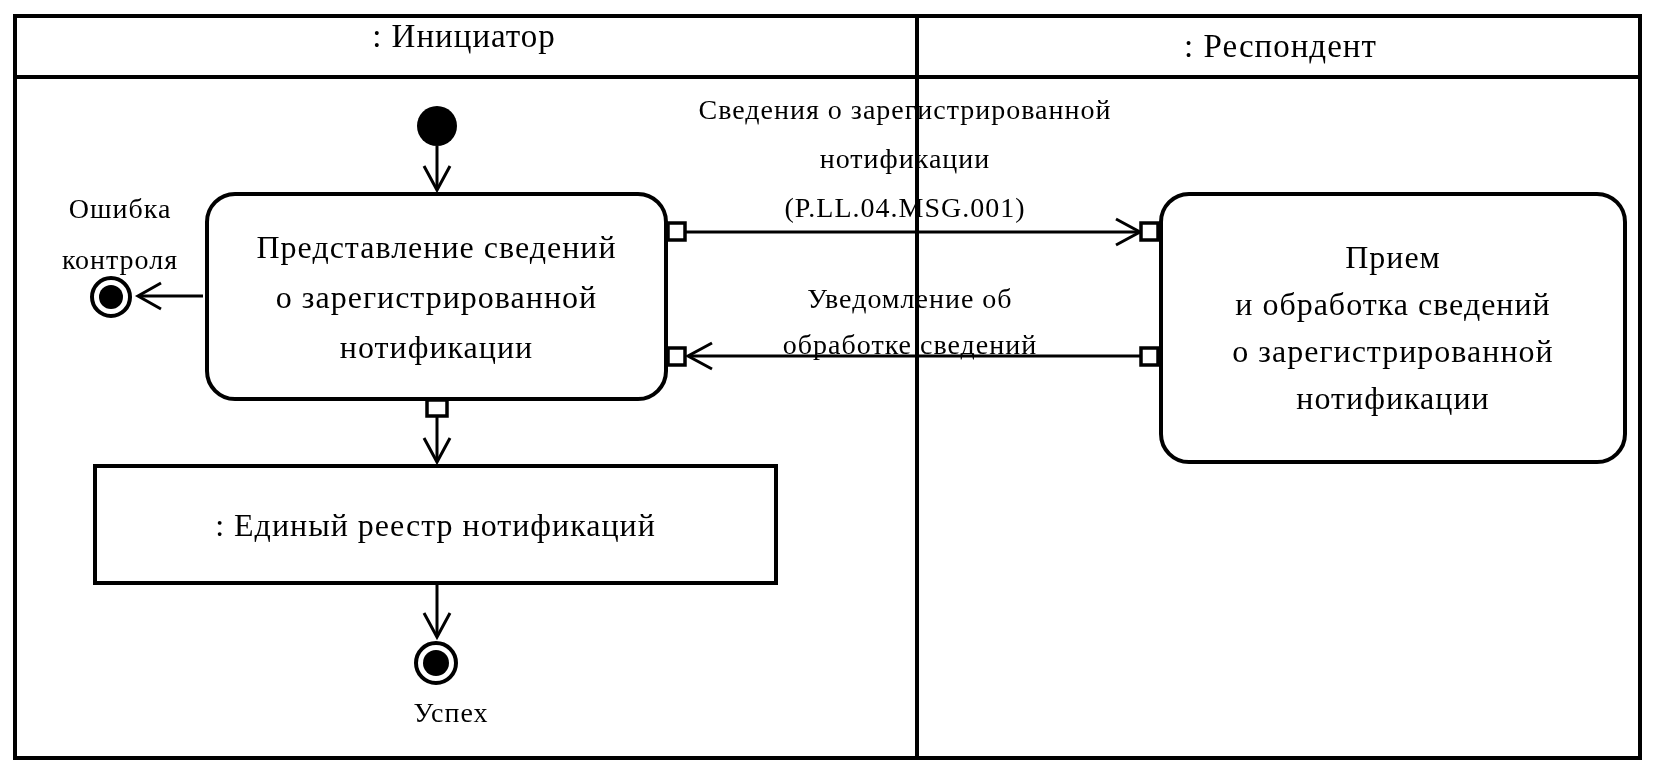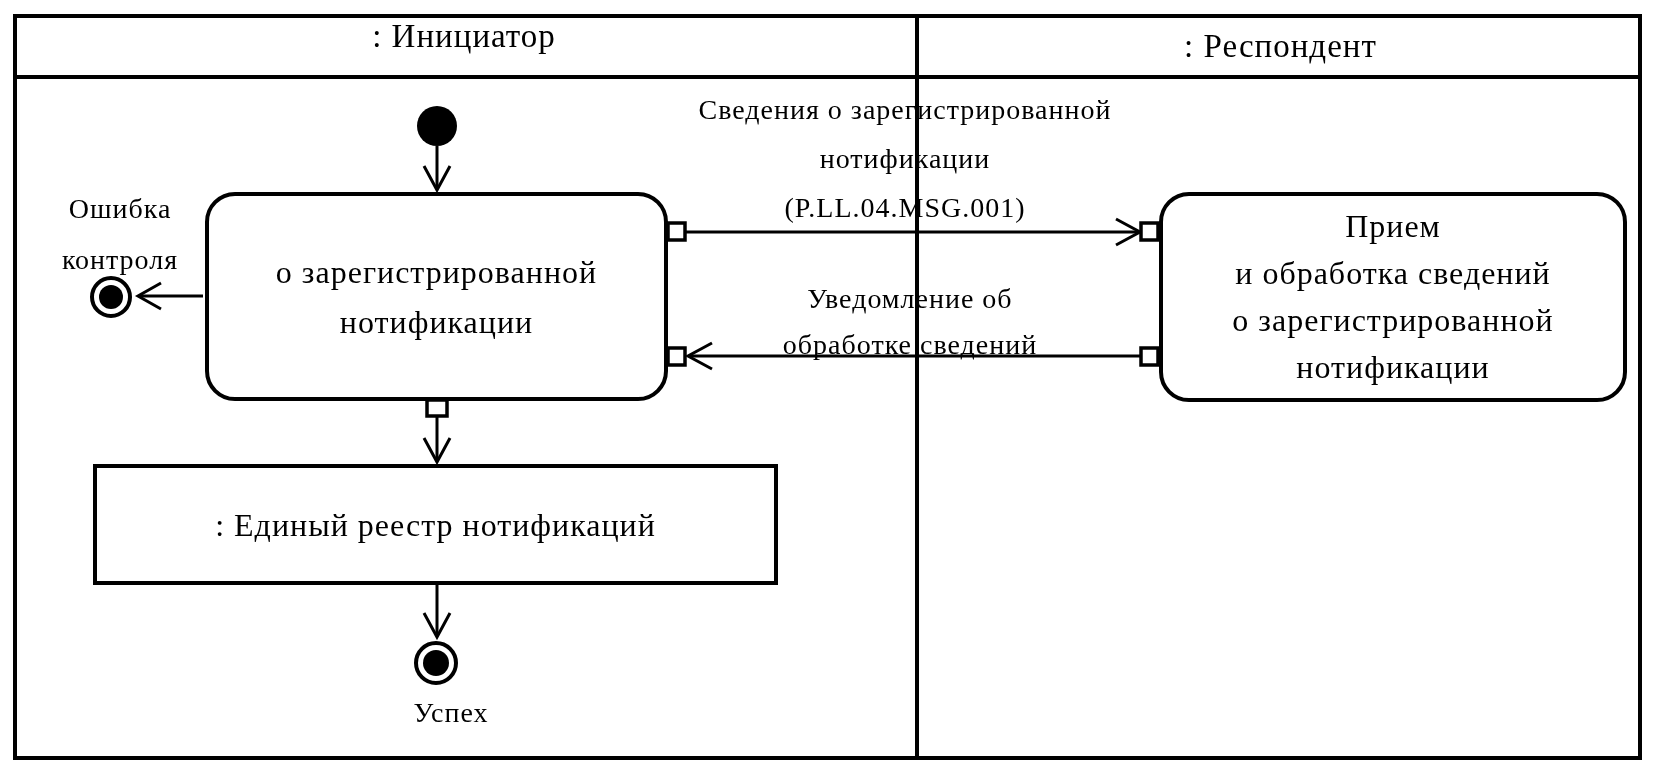--- a/index.html
+++ b/index.html
@@ -66,25 +66,26 @@
     <span class="ln">Уведомление об</span>
     <span class="ln">обработке сведений</span>
   </div>
 
   <div class="abs free-label error-label" style="left:30px;top:170px;width:180px;margin-top:13px;">
     <span class="ln">Ошибка</span>
     <span class="ln">контроля</span>
   </div>
 
   <div class="abs action-box box-initiator" style="left:205px;top:192px;width:463px;height:209px;">
+    <span class="ln">Представление сведений</span>
     <span class="ln">о зарегистрированной</span>
     <span class="ln">нотификации</span>
   </div>
 
-  <div class="abs action-box box-respondent" style="left:1159px;top:192px;width:468px;height:210px;">
+  <div class="abs action-box box-respondent" style="left:1159px;top:192px;width:468px;height:272px;">
     <span class="ln">Прием</span>
     <span class="ln">и обработка сведений</span>
     <span class="ln">о зарегистрированной</span>
     <span class="ln">нотификации</span>
   </div>
 
   <div class="abs object-box" style="left:93px;top:464px;width:685px;height:121px;">
     <span class="ln">: Единый реестр нотификаций</span>
   </div>
 

